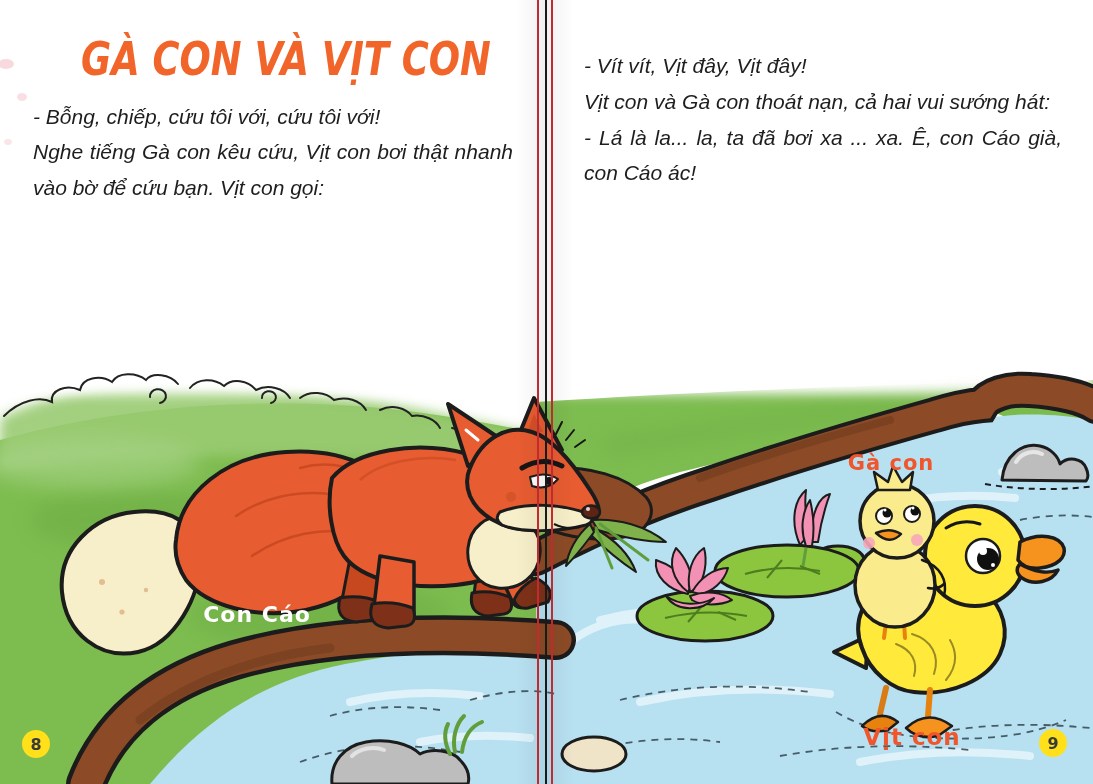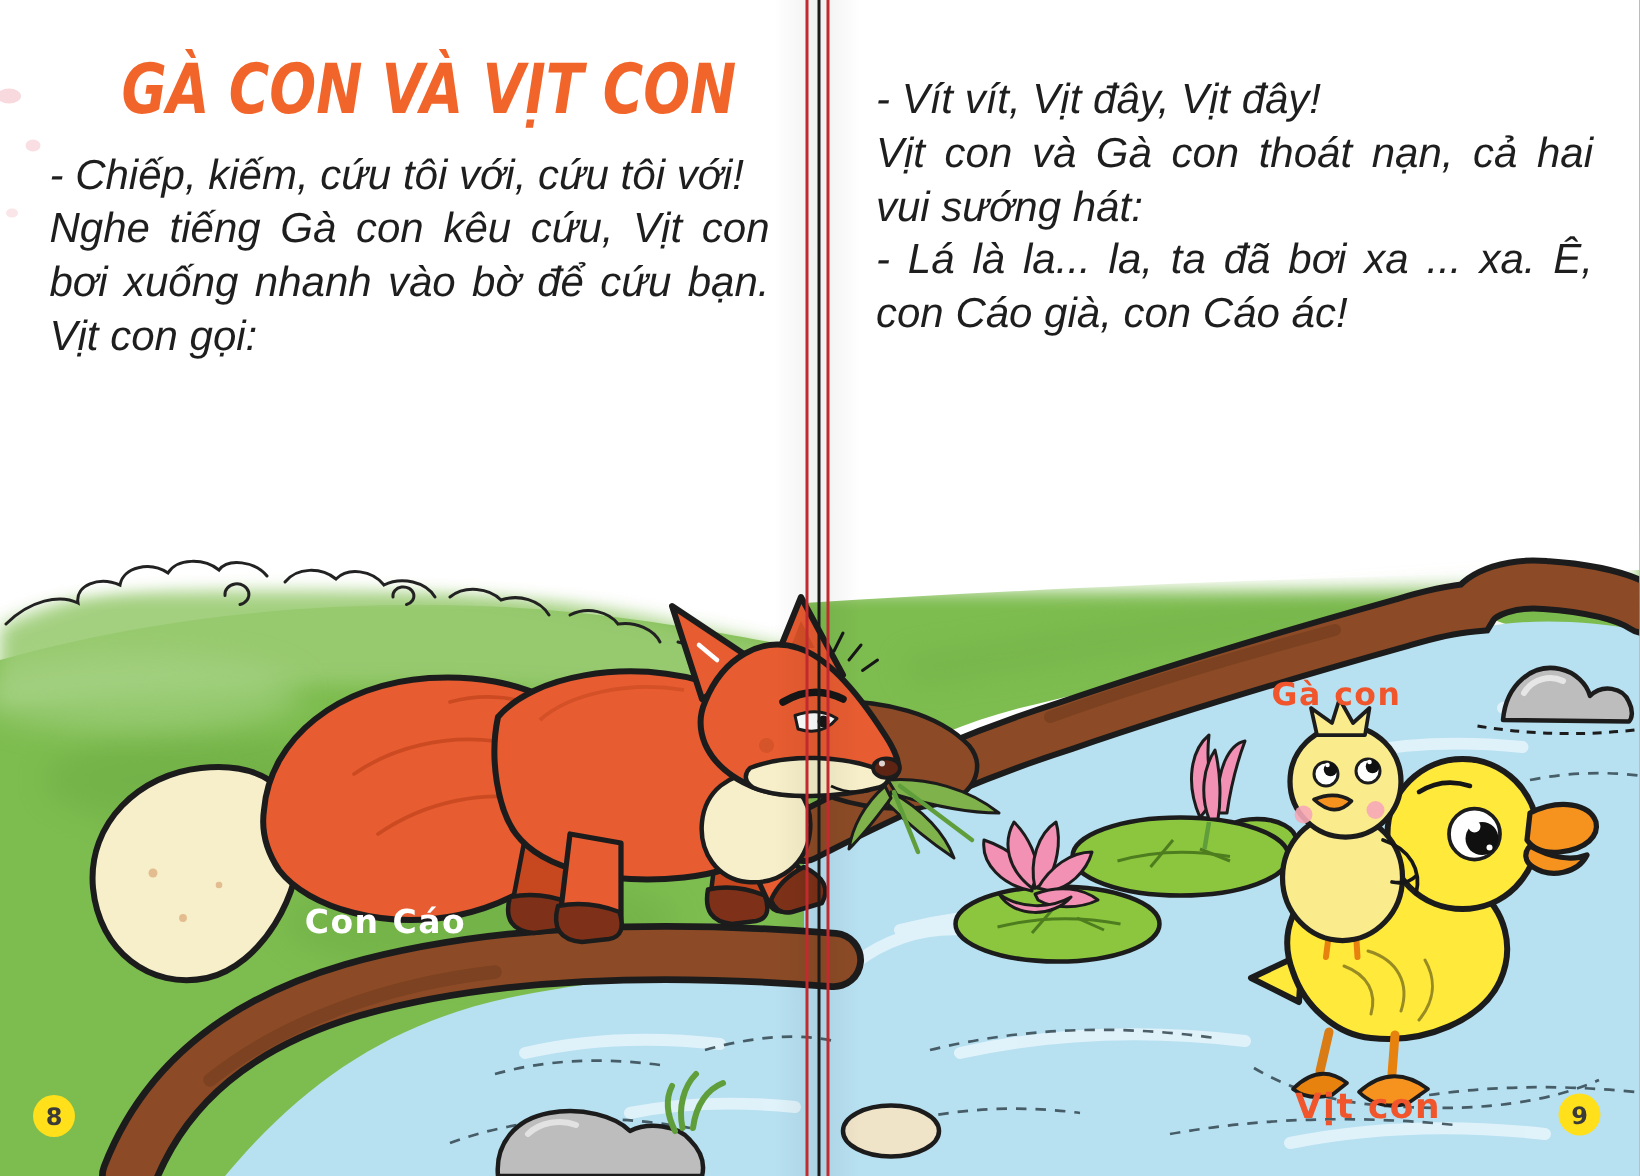--- a/index.html
+++ b/index.html
@@ -21,21 +21,21 @@
   .illustration{position:absolute;left:0;top:0;width:1093px;height:784px;z-index:1;pointer-events:none;}
   .textblock{position:absolute;z-index:2;color:var(--text);font-style:italic;}
   .left-text{left:33px;top:34px;width:480px;}
   .right-text{left:584px;top:48px;width:478px;}
   .story-title{
     display:block;margin:0 0 14px 0;text-align:center;color:var(--accent);
     font-size:46px;font-weight:bold;letter-spacing:0px;line-height:1.1;
     transform:scaleX(.8);transform-origin:50% 50%;
     font-family:"DejaVu Sans","Liberation Sans",sans-serif;white-space:nowrap;
   }
-  .story p{margin:0;font-size:28px;line-height:35.8px;text-align:justify;}
+  .story p{margin:0;font-size:21px;line-height:35.8px;text-align:justify;}
   .spine{position:absolute;top:0;height:784px;z-index:5;}
   .spine.red{width:2px;background:var(--spine-red);}
   .spine.black{width:2px;background:var(--spine-black);}
   .gutter-shade{position:absolute;top:0;left:516px;width:58px;height:784px;z-index:4;
     background:linear-gradient(90deg,rgba(0,0,0,0) 0%,rgba(0,0,0,0.06) 50%,rgba(0,0,0,0) 100%);}
   
   .ol{stroke:#1c1c1c;stroke-linejoin:round;stroke-linecap:round;}
   .f-grass{fill:var(--grass);} .f-water{fill:var(--water);} .f-bank{fill:var(--bank);}
   .f-fox{fill:var(--fox);} .f-foxd{fill:var(--fox-dark);} .f-cream{fill:var(--cream);} .f-paw{fill:var(--paw);}
   .f-duck{fill:var(--duck);} .f-beak{fill:var(--beak);} .f-chick{fill:var(--chick);}
@@ -285,22 +285,22 @@
       <text x="36" y="750" font-size="16" font-weight="bold" text-anchor="middle" fill="#3a3a3a" class="svg-label">8</text>
     </g>
     <g>
       <circle cx="1053" cy="743" r="14" fill="var(--badge)"></circle>
       <text x="1053" y="749" font-size="16" font-weight="bold" text-anchor="middle" fill="#3a3a3a" class="svg-label">9</text>
     </g>
   </svg>
 
   <div class="textblock left-text story">
     <h1 class="story-title">GÀ CON VÀ VỊT CON</h1>
-    <p>- Chiếp, kiếm, cứu tôi với, cứu tôi với!</p>
-    <p>Nghe tiếng Gà con kêu cứu, Vịt con bơi xuống nhanh vào bờ để cứu bạn. Vịt con gọi:</p>
+    <p>- Bỗng, chiếp, cứu tôi với, cứu tôi với!</p>
+    <p>Nghe tiếng Gà con kêu cứu, Vịt con bơi thật nhanh vào bờ để cứu bạn. Vịt con gọi:</p>
   </div>
 
   <div class="textblock right-text story">
     <p>- Vít vít, Vịt đây, Vịt đây!</p>
     <p>Vịt con và Gà con thoát nạn, cả hai vui sướng hát:</p>
     <p>- Lá là la... la, ta đã bơi xa ... xa. Ê, con Cáo già, con Cáo ác!</p>
   </div>
 
   <div class="gutter-shade"></div>
   <div class="spine red" style="left:537px;"></div>

